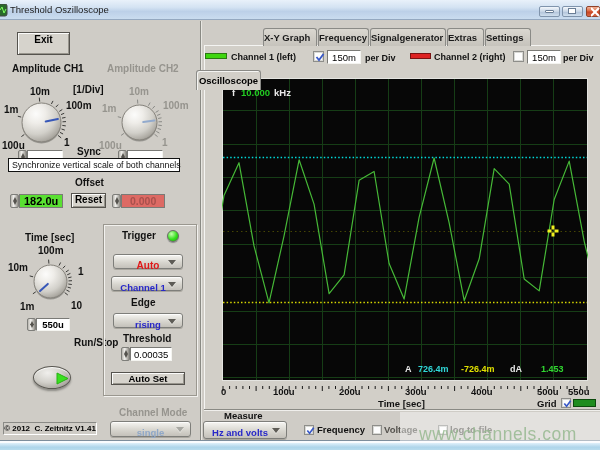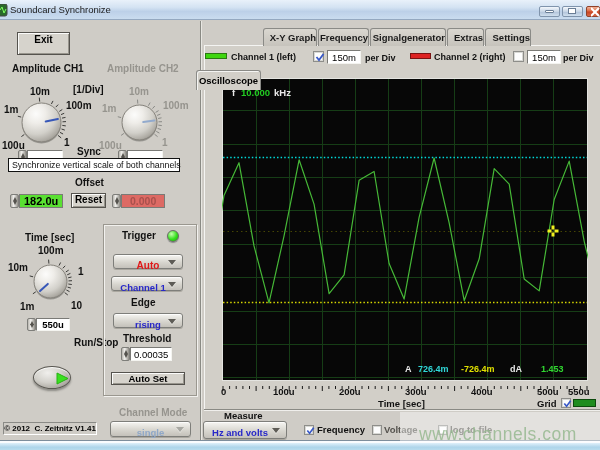--- a/index.html
+++ b/index.html
@@ -17,31 +17,31 @@
 .dd .tri{position:absolute;right:6px;top:50%;margin-top:-2px;width:0;height:0;border-left:4px solid transparent;border-right:4px solid transparent;border-top:5px solid #5e5c56;filter:drop-shadow(0 1px 0 #e8e7e2);}
 
 
 .spin{width:9px;height:14px;background:linear-gradient(90deg,#b8b5ae,#f2f1ee 40%,#8e8b84);border:1px solid #7e7e7a;border-radius:2px;}
 .spin:before{content:"";position:absolute;left:2px;top:2px;border-left:2.5px solid transparent;border-right:2.5px solid transparent;border-bottom:4px solid #55534e;}
 .spin:after{content:"";position:absolute;left:2px;bottom:2px;border-left:2.5px solid transparent;border-right:2.5px solid transparent;border-top:4px solid #55534e;}
 
 .cb{width:11px;height:11px;background:#fdfdfd;border:1px solid #8e8e8a;box-shadow:inset 0 0 0 1px #d8d8d4;}
 .cb svg{position:absolute;left:0px;top:-1px;}
 
-.tab{top:28px;height:18px;background:linear-gradient(#dad7d0,#c6c3bc);border:1px solid #8a8a86;border-bottom:none;border-radius:3px 3px 0 0;text-align:right;font-size:9.5px;font-weight:bold;color:#1a1a1a;padding-top:3px;}
+.tab{top:28px;height:18px;background:linear-gradient(#dad7d0,#c6c3bc);border:1px solid #8a8a86;border-bottom:none;border-radius:3px 3px 0 0;text-align:left;font-size:9.5px;font-weight:bold;color:#1a1a1a;padding-top:3px;}
 #tabactive{position:absolute;white-space:nowrap;left:196px;top:26px;width:65px;height:20px;background:#d2cfc8;border:1px solid #8a8a86;border-bottom:none;border-radius:3px 3px 0 0;z-index:5;text-align:center;font-size:9.5px;font-weight:bold;padding-top:4px;box-shadow:inset 1px 1px 0 #f4f4f2;margin-top:44px;}
 .lbl{font-size:10px;font-weight:bold;color:#111;}
 </style></head><body>
 
 <div class="ab" id="title">
  <svg class="ab" style="left:0;top:4px" width="8" height="13">
       <rect x="-4" y="0" width="11" height="12" rx="2" fill="#2a6a2a" stroke="#444"></rect>
       <polyline points="0,6 2,3 4,9 6,5" stroke="#7fff5f" fill="none"></polyline>
     </svg>
- <div class="txt">Soundcard Synchronize</div>
+ <div class="txt">Threshold Oszilloscope</div>
  <div class="wbtn" style="left:539px"></div>
  <div class="wbtn" style="left:562px"></div>
  <div class="wbtn" style="left:586px;width:14px;background:linear-gradient(#f0b49c,#dd6840 45%,#c84422 55%,#d86848);border-color:#90422a"></div>
  <div class="ab" style="left:545px;top:10px;width:9px;height:3px;background:#fff;border:1px solid #6a7e96;border-radius:1px"></div>
  <div class="ab" style="left:568px;top:8px;width:8px;height:6px;background:#fff;border:1px solid #6a7e96"></div>
  <svg class="ab" style="left:591px;top:7px;" width="9" height="10">
       <g stroke="#fff" stroke-width="2">
         <line x1="0" y1="1" x2="8" y2="9"></line>
         <line x1="8" y1="1" x2="0" y2="9"></line>
       </g>

